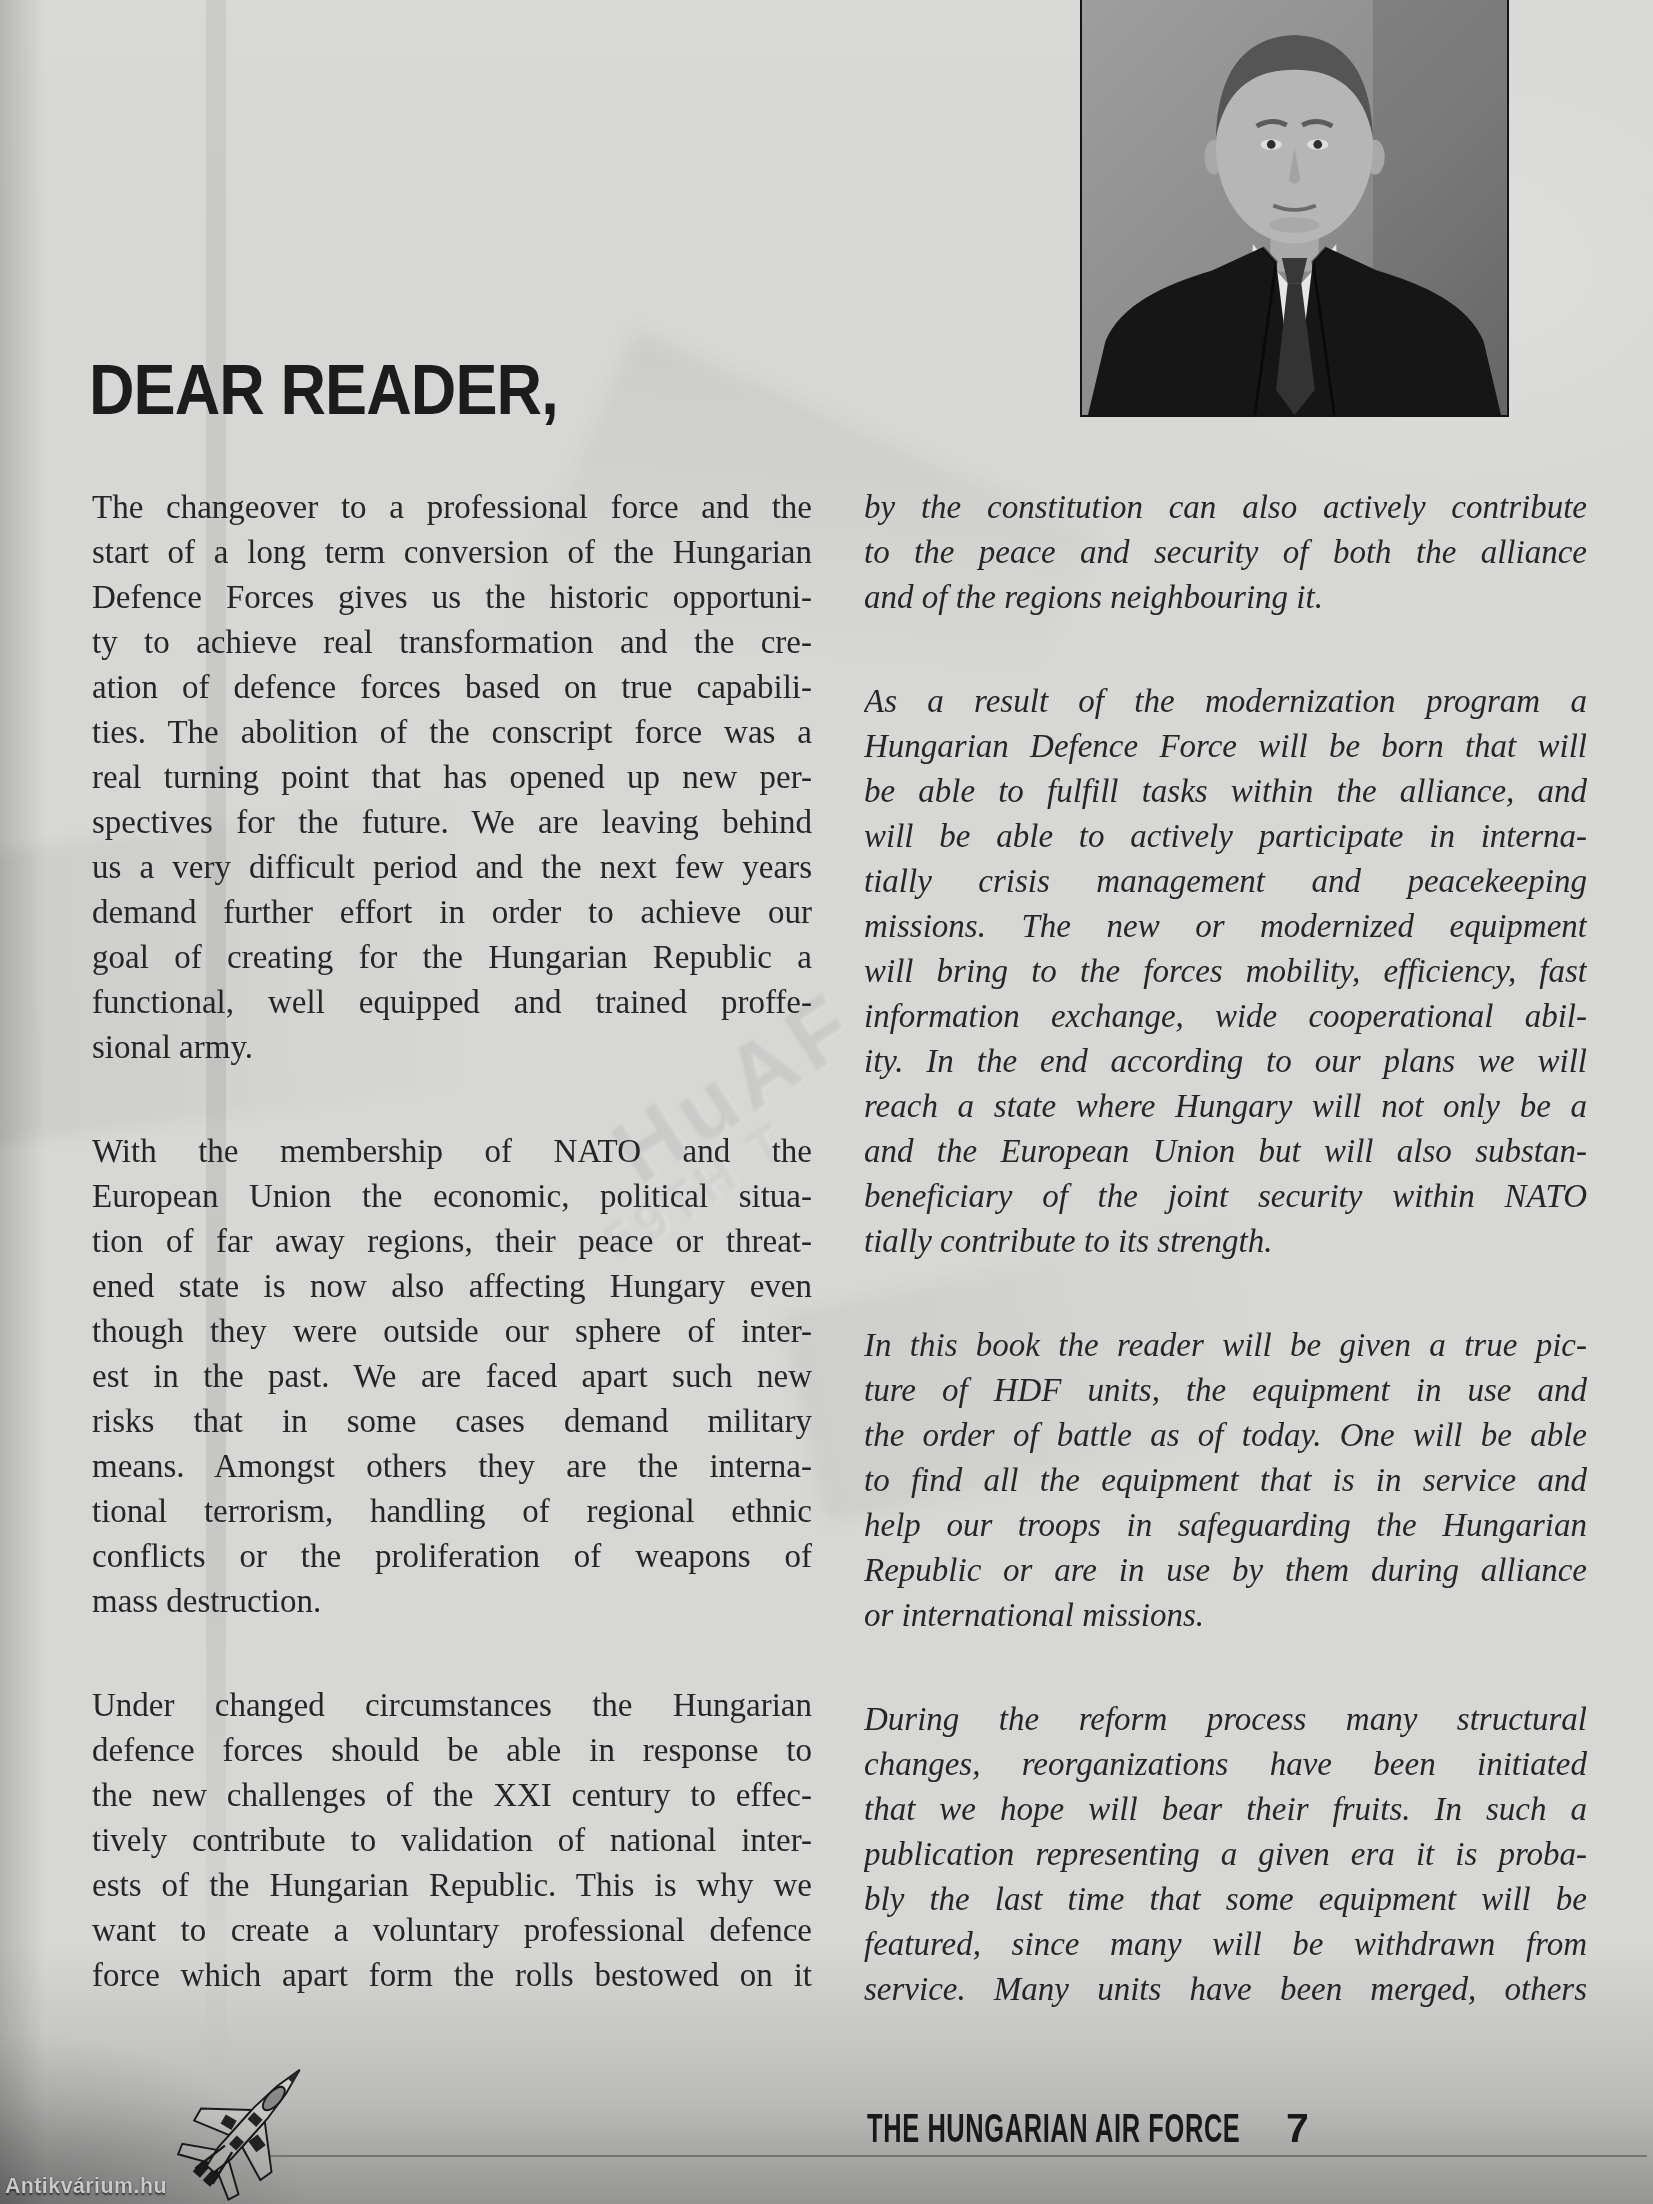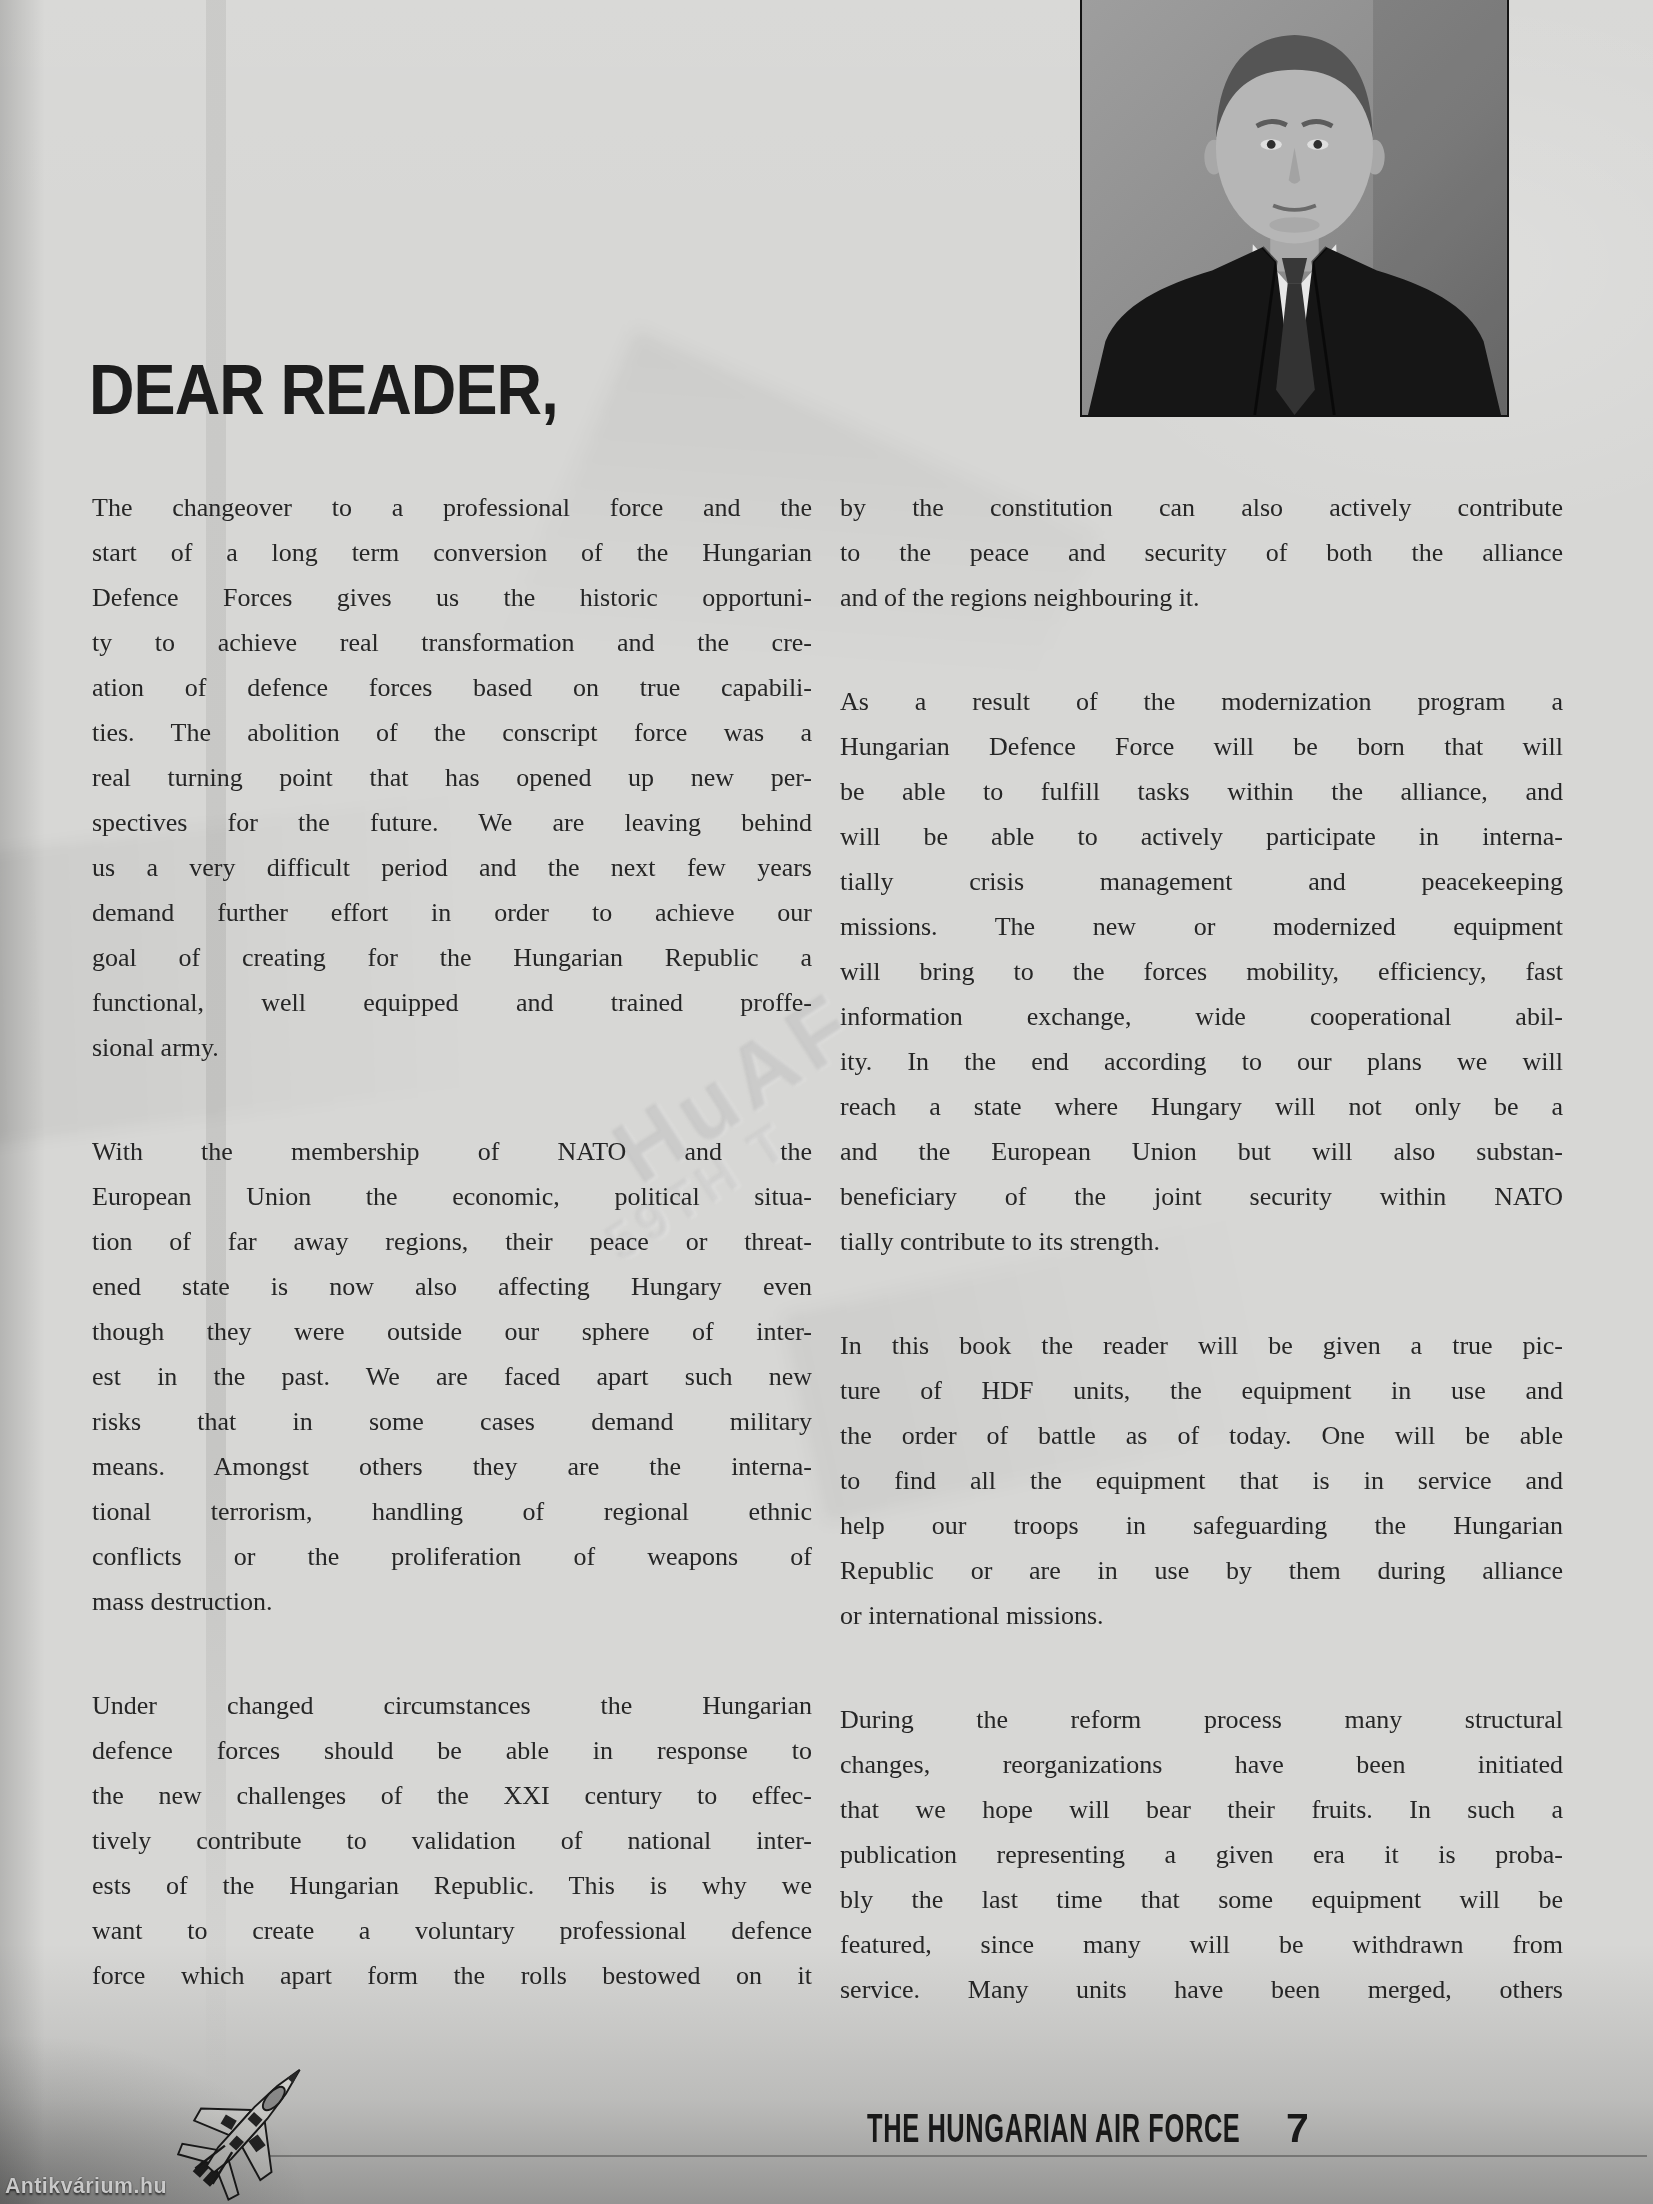--- a/index.html
+++ b/index.html
@@ -27,23 +27,23 @@
   .g2{left:594px;top:1161px;font-size:52px;letter-spacing:5.8px;transform:rotate(-33deg);color:rgba(140,140,140,.26);}
   
   .title{position:absolute;left:89px;top:355px;margin:0;z-index:2;
     font-family:"Liberation Sans",sans-serif;font-weight:bold;font-size:70px;line-height:1;
     letter-spacing:-1px;color:#1c1c1c;transform:scaleX(.90);transform-origin:left top;white-space:nowrap;}
   
   .photo{position:absolute;left:1080px;top:0;width:425px;height:415px;z-index:2;
     border:2.9px solid #141414;border-top:none;background:#8d8d8d;}
   .photo svg{display:block;}
   
-  .col{position:absolute;top:485px;z-index:2;color:#262626;font-size:26px;}
+  .col{position:absolute;top:485px;z-index:2;color:#262626;font-size:33px;}
   #col-left{left:92px;width:720px;}
-  #col-right{left:840px;width:723px;}
+  #col-right{left:864px;width:723px;font-style:italic;}
   .para{margin:0;}
   .para + .para{margin-top:59px;}
   .line{height:45px;line-height:45px;text-align:justify;text-align-last:justify;
     overflow:hidden;white-space:nowrap;}
   .para:not(.cont) .line:last-child{text-align-last:left;}
   
   .footer-rule{position:absolute;left:248px;top:2155px;width:1399px;height:1.9px;z-index:2;
     background:rgba(96,96,96,.55);}
   .footer{position:absolute;left:867px;top:2105px;height:43px;z-index:2;
     font-family:"Liberation Sans",sans-serif;font-weight:bold;color:#1a1a1a;}

